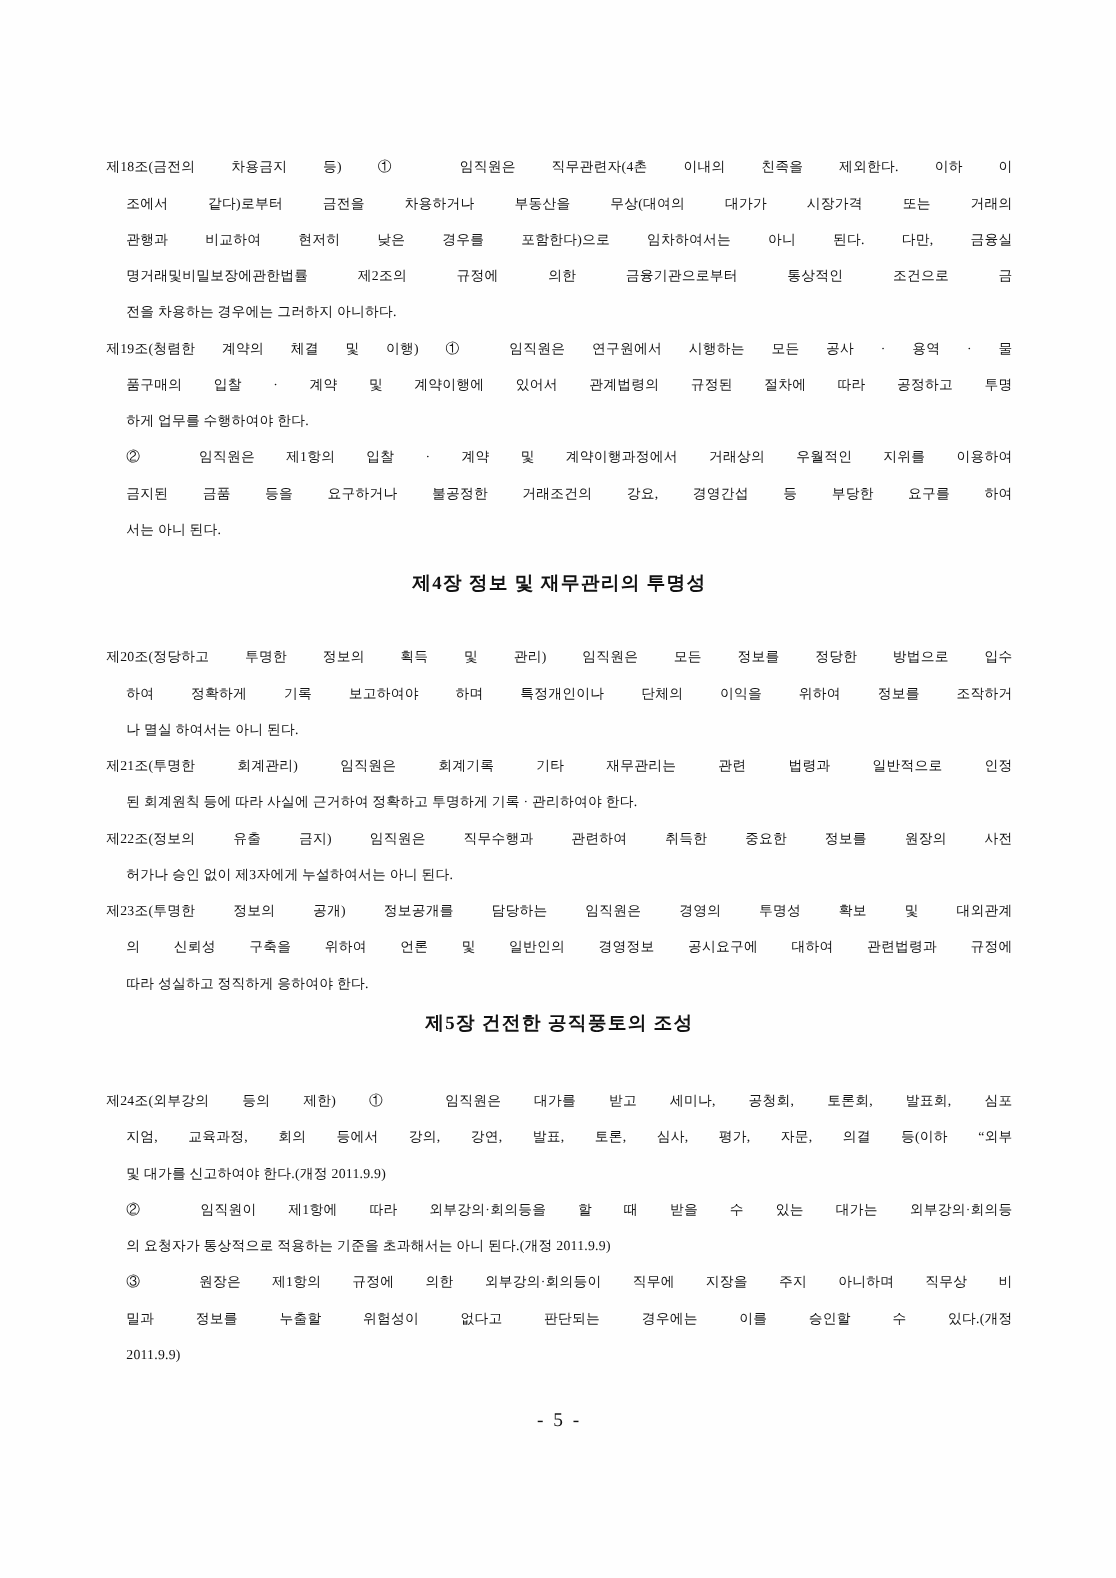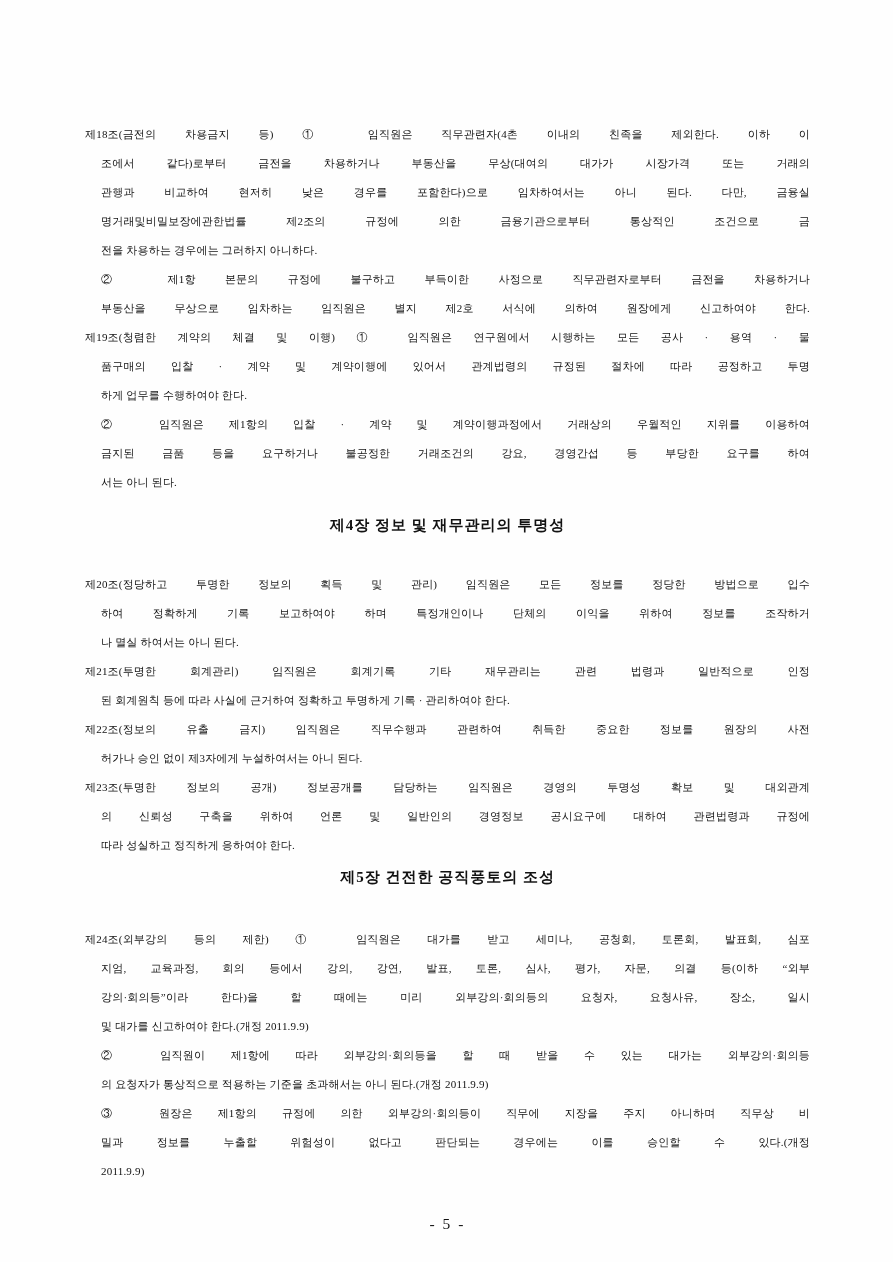--- a/index.html
+++ b/index.html
@@ -60,24 +60,20 @@
   <div class="content">
 
     <div>
       <p class="ln a j">제18조(금전의 차용금지 등) ① 임직원은 직무관련자(4촌 이내의 친족을 제외한다. 이하 이</p>
       <p class="ln b j">조에서 같다)로부터 금전을 차용하거나 부동산을 무상(대여의 대가가 시장가격 또는 거래의</p>
       <p class="ln b j">관행과 비교하여 현저히 낮은 경우를 포함한다)으로 임차하여서는 아니 된다. 다만, 금융실</p>
       <p class="ln b j">명거래및비밀보장에관한법률 제2조의 규정에 의한 금융기관으로부터 통상적인 조건으로 금</p>
       <p class="ln b">전을 차용하는 경우에는 그러하지 아니하다.</p>
     </div>
 
-    <div>
-      <p class="ln b j">② 제1항 본문의 규정에 불구하고 부득이한 사정으로 직무관련자로부터 금전을 차용하거나</p>
-      <p class="ln b j">부동산을 무상으로 임차하는 임직원은 별지 제2호 서식에 의하여 원장에게 신고하여야 한다.</p>
-    </div>
 
     <div>
       <p class="ln a j">제19조(청렴한 계약의 체결 및 이행) ① 임직원은 연구원에서 시행하는 모든 공사 · 용역 · 물</p>
       <p class="ln b j">품구매의 입찰 · 계약 및 계약이행에 있어서 관계법령의 규정된 절차에 따라 공정하고 투명</p>
       <p class="ln b">하게 업무를 수행하여야 한다.</p>
     </div>
 
     <div>
       <p class="ln b j">② 임직원은 제1항의 입찰 · 계약 및 계약이행과정에서 거래상의 우월적인 지위를 이용하여</p>
       <p class="ln b j">금지된 금품 등을 요구하거나 불공정한 거래조건의 강요, 경영간섭 등 부당한 요구를 하여</p>
@@ -106,21 +102,20 @@
       <p class="ln a j">제23조(투명한 정보의 공개) 정보공개를 담당하는 임직원은 경영의 투명성 확보 및 대외관계</p>
       <p class="ln b j">의 신뢰성 구축을 위하여 언론 및 일반인의 경영정보 공시요구에 대하여 관련법령과 규정에</p>
       <p class="ln b">따라 성실하고 정직하게 응하여야 한다.</p>
     </div>
 
     <h2 class="chapter-heading ch5">제5장 건전한 공직풍토의 조성</h2>
 
     <div>
       <p class="ln a j">제24조(외부강의 등의 제한) ① 임직원은 대가를 받고 세미나, 공청회, 토론회, 발표회, 심포</p>
       <p class="ln b j">지엄, 교육과정, 회의 등에서 강의, 강연, 발표, 토론, 심사, 평가, 자문, 의결 등(이하 “외부</p>
-      <p class="ln b j">강의·회의등”이라 한다)을 할 때에는 미리 외부강의·회의등의 요청자, 요청사유, 장소, 일시</p>
       <p class="ln b">및 대가를 신고하여야 한다.(개정 2011.9.9)</p>
     </div>
 
     <div>
       <p class="ln b j">② 임직원이 제1항에 따라 외부강의·회의등을 할 때 받을 수 있는 대가는 외부강의·회의등</p>
       <p class="ln b">의 요청자가 통상적으로 적용하는 기준을 초과해서는 아니 된다.(개정 2011.9.9)</p>
     </div>
 
     <div>
       <p class="ln b j">③ 원장은 제1항의 규정에 의한 외부강의·회의등이 직무에 지장을 주지 아니하며 직무상 비</p>

